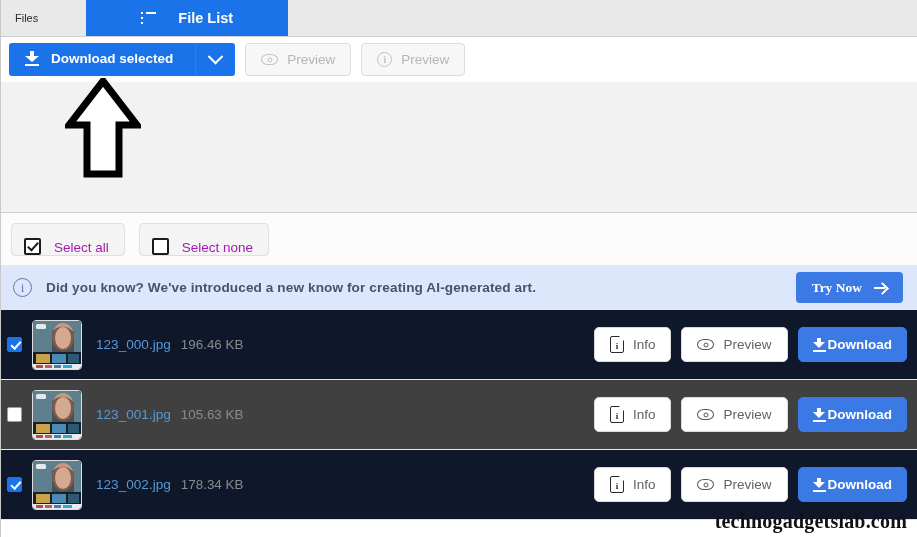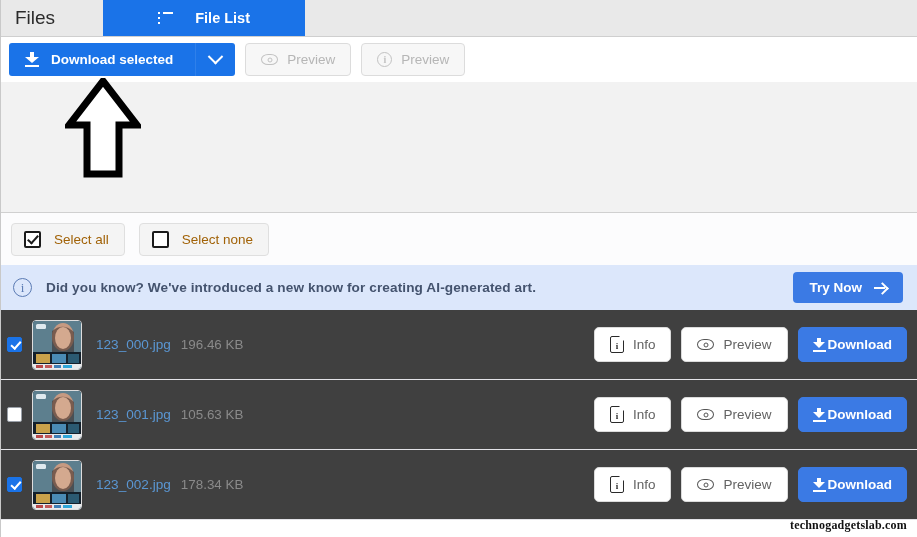--- a/index.html
+++ b/index.html
@@ -31,21 +31,21 @@
     background: #e9e9e9;
     border-bottom: 1px solid #cfcfcf;
     display: flex;
     align-items: stretch;
     box-sizing: border-box;
   }
   .menu-item {
     display: flex;
     align-items: center;
     padding: 16px 22px;
-    font-size: 19px;
+    font-size: 11px;
     color: #2b2b2b;
     cursor: default;
   }
   .menu-item:first-child { padding-left: 14px; padding-right: 26px;}
   .tab {
     display: flex;
     align-items: center;
     justify-content: center;
     gap: 22px;
     width: 202px;
@@ -96,27 +96,27 @@
   }
   .btn-split {
     display: flex;
     align-items: stretch;
     height: 33px;
     border-radius: 3px;
     overflow: hidden;
   }
   .btn-primary {
     display: flex;
-    align-items: center;
+    align-items: flex-start;
     gap: 12px;
     background: #1a73e8;
     color: #fff;
     font-size: 13.5px;
     font-weight: 700;
-    padding: 0 22px 0 16px;
+    padding: 8px 22px 0 16px;
     border: none;
     cursor: pointer;
     font-family: inherit;
   }
   .btn-caret {
     background: #1a73e8;
     border: none;
     border-left: 1px solid #2f80ea;
     width: 40px;
     display: flex;
@@ -227,29 +227,29 @@
     height: 52px;
     background: #fcfcfd;
     display: flex;
     align-items: center;
     gap: 14px;
     padding: 0 10px;
     box-sizing: border-box;
   }
   .btn-sel {
     display: flex;
-    align-items: center;
+    align-items: flex-end;
     gap: 13px;
     height: 33px;
     padding: 0 15px 0 12px;
     background: #f4f4f4;
     border: 1px solid #dfdfdf;
     border-radius: 4px;
     font-size: 13.5px;
-    color: #a16207;
+    color: #a21caf;
     font-family: inherit;
     cursor: pointer;
   }
   .cbx {
     width: 17px; height: 17px;
     border: 2.2px solid #1b1b1b;
     border-radius: 2px;
     box-sizing: border-box;
     position: relative;
     background: #fff;
@@ -299,21 +299,21 @@
     align-items: center;
     gap: 12px;
     height: 31px;
     padding: 0 16px;
     background: #3b7ae4;
     color: #fff;
     border: none;
     border-radius: 4px;
     font-size: 13.5px;
     font-weight: 700;
-    font-family: Liberation Sans, sans-serif;
+    font-family: Liberation Serif, serif;
     cursor: pointer;
   }
   .arrow-r {
     display: inline-block;
     width: 13px; height: 10px;
     position: relative;
   }
   .arrow-r::before {
     content: "";
     position: absolute;
@@ -336,21 +336,21 @@
   .row {
     height: 70px;
     display: flex;
     align-items: center;
     padding: 0 10px 0 6px;
     box-sizing: border-box;
     border-bottom: 1px solid #e3e3e8;
     background: #404040;
     position: relative;
   }
-  .row.sel { background: #404040; }
+  .row.sel { background: #0f172a; }
   .row-cbx {
     width: 15px; height: 15px;
     border: 1.5px solid #9aa0a8;
     border-radius: 2px;
     background: #fff;
     box-sizing: border-box;
     position: relative;
     flex: none;
     margin-right: 10px;
     cursor: pointer;
@@ -463,21 +463,21 @@
   .dl-icon.sm .stem { left: 4.5px; width: 4px; height: 5px; }
   .dl-icon.sm .head { border-left-width: 6.5px; border-right-width: 6.5px; border-top-width: 6px; top: 4px; }
   .dl-icon.sm .base { width: 13px; }
 
   
   .watermark {
     position: absolute;
     right: 10px;
     bottom: 4px;
     font-family: "Liberation Serif", serif;
-    font-size: 12px;
+    font-size: 20px;
     font-weight: 700;
     color: #111;
     z-index: 50;
     letter-spacing: .2px;
   }
 </style>
 </head>
 <body>
 
 <div class="app">

